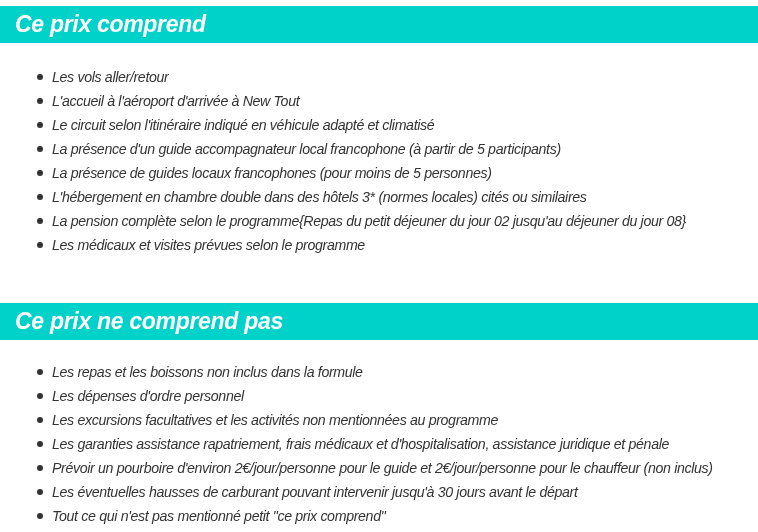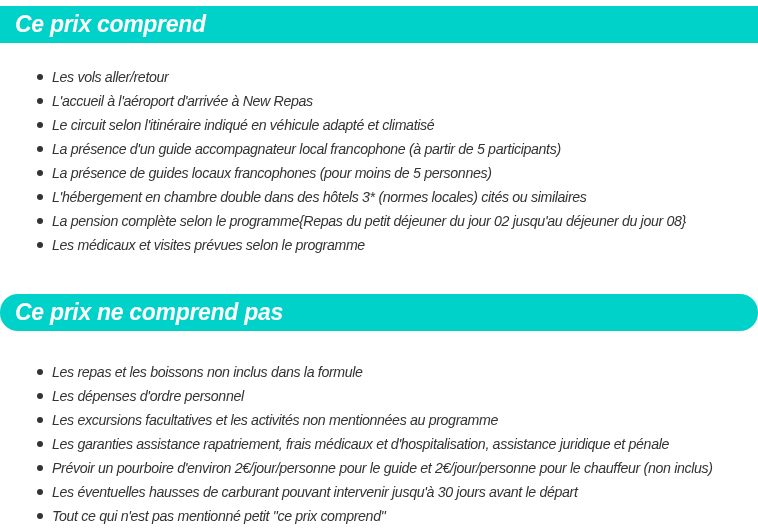--- a/index.html
+++ b/index.html
@@ -11,30 +11,30 @@
   li .bullet { position: absolute; left: 25px; top: 9px; width: 6px; height: 6px; border-radius: 50%; background: #333333; }
 </style>
 </head>
 <body>
 
 <div class="band" style="top:6px;">
   <h2>Ce prix comprend</h2>
 </div>
 <ul style="top:53px;">
   <li><span class="bullet"></span><span>Les vols aller/retour</span></li>
-  <li><span class="bullet"></span><span>L'accueil à l'aéroport d'arrivée à New Repas</span></li>
+  <li><span class="bullet"></span><span>L'accueil à l'aéroport d'arrivée à New Tout</span></li>
   <li><span class="bullet"></span><span>Le circuit selon l'itinéraire indiqué en véhicule adapté et climatisé</span></li>
   <li><span class="bullet"></span><span>La présence d'un guide accompagnateur local francophone (à partir de 5 participants)</span></li>
   <li><span class="bullet"></span><span>La présence de guides locaux francophones (pour moins de 5 personnes)</span></li>
   <li><span class="bullet"></span><span>L'hébergement en chambre double dans des hôtels 3* (normes locales) cités ou similaires</span></li>
   <li><span class="bullet"></span><span>La pension complète selon le programme{Repas du petit déjeuner du jour 02 jusqu'au déjeuner du jour 08}</span></li>
   <li><span class="bullet"></span><span>Les médicaux et visites prévues selon le programme</span></li>
 </ul>
 
-<div class="band" style="top:294px;border-radius:18px;">
+<div class="band" style="top:303px;">
   <h2>Ce prix ne comprend pas</h2>
 </div>
 <ul style="top:348px;">
   <li><span class="bullet"></span><span>Les repas et les boissons non inclus dans la formule</span></li>
   <li><span class="bullet"></span><span>Les dépenses d'ordre personnel</span></li>
   <li><span class="bullet"></span><span>Les excursions facultatives et les activités non mentionnées au programme</span></li>
   <li><span class="bullet"></span><span>Les garanties assistance rapatriement, frais médicaux et d'hospitalisation, assistance juridique et pénale</span></li>
   <li><span class="bullet"></span><span>Prévoir un pourboire d'environ 2€/jour/personne pour le guide et 2€/jour/personne pour le chauffeur (non inclus)</span></li>
   <li><span class="bullet"></span><span>Les éventuelles hausses de carburant pouvant intervenir jusqu'à 30 jours avant le départ</span></li>
   <li><span class="bullet"></span><span>Tout ce qui n'est pas mentionné petit "ce prix comprend"</span></li>

